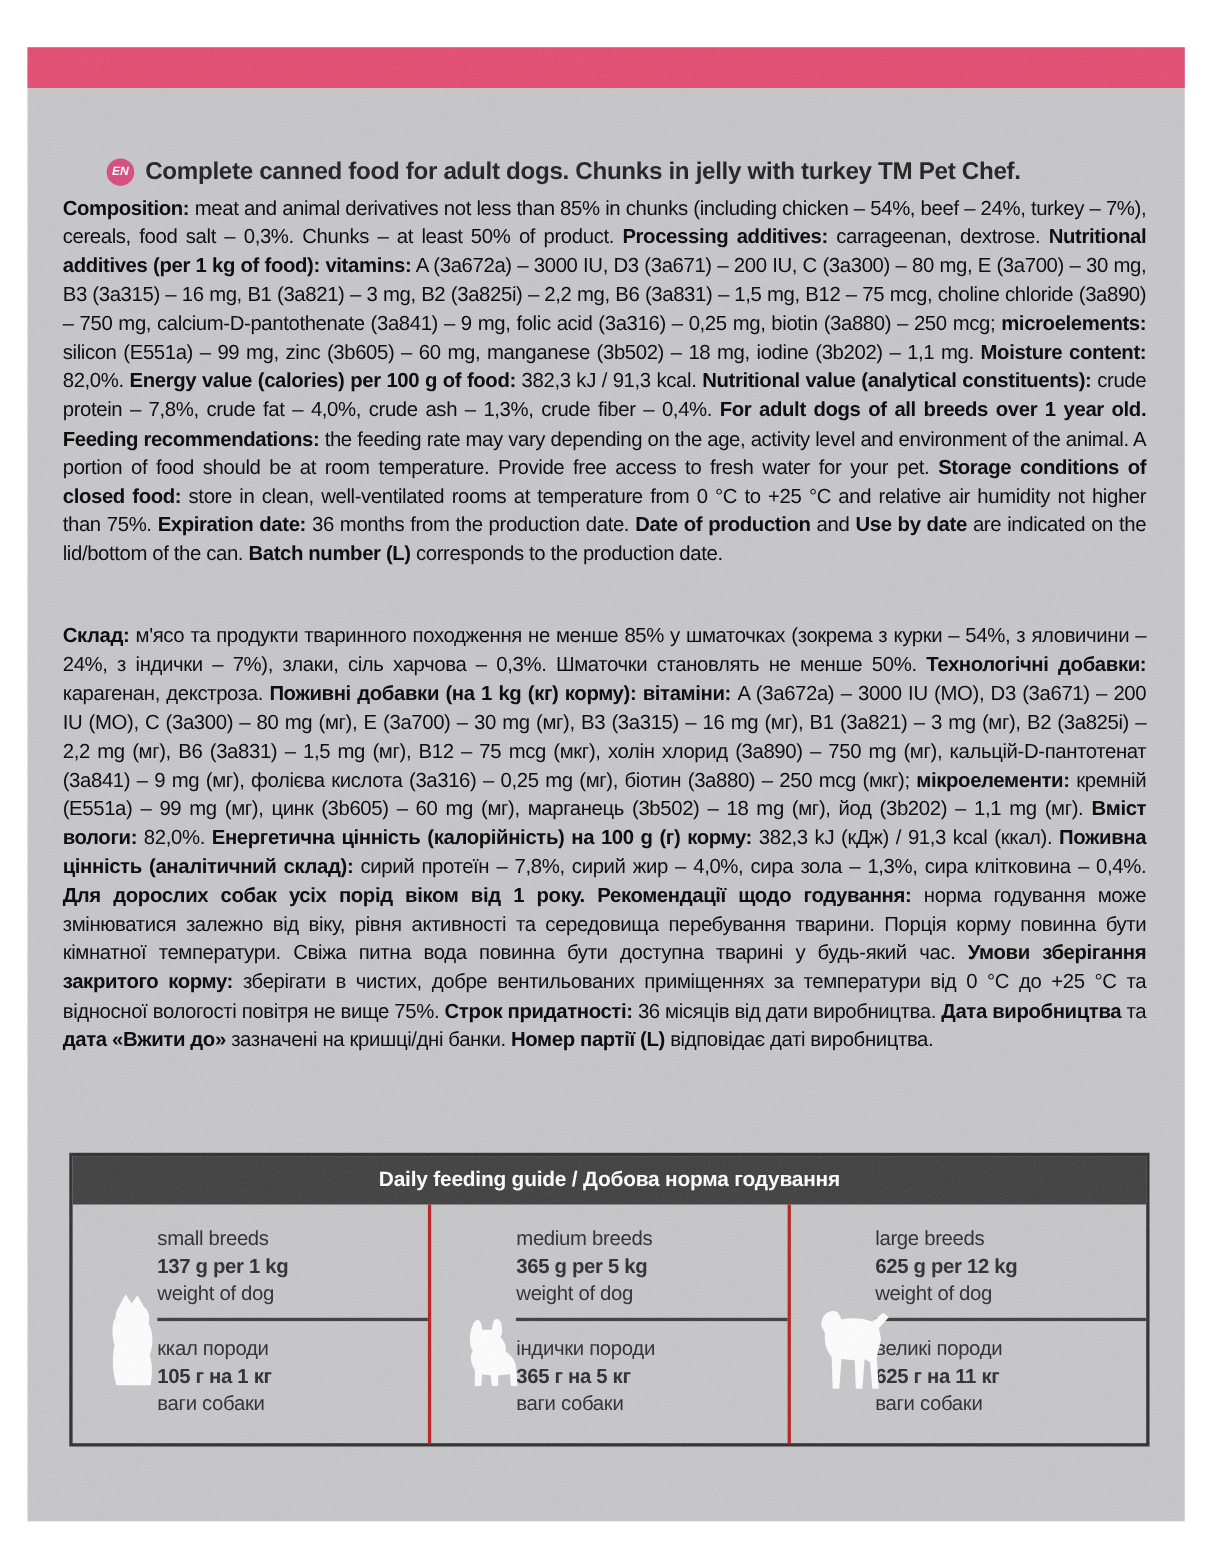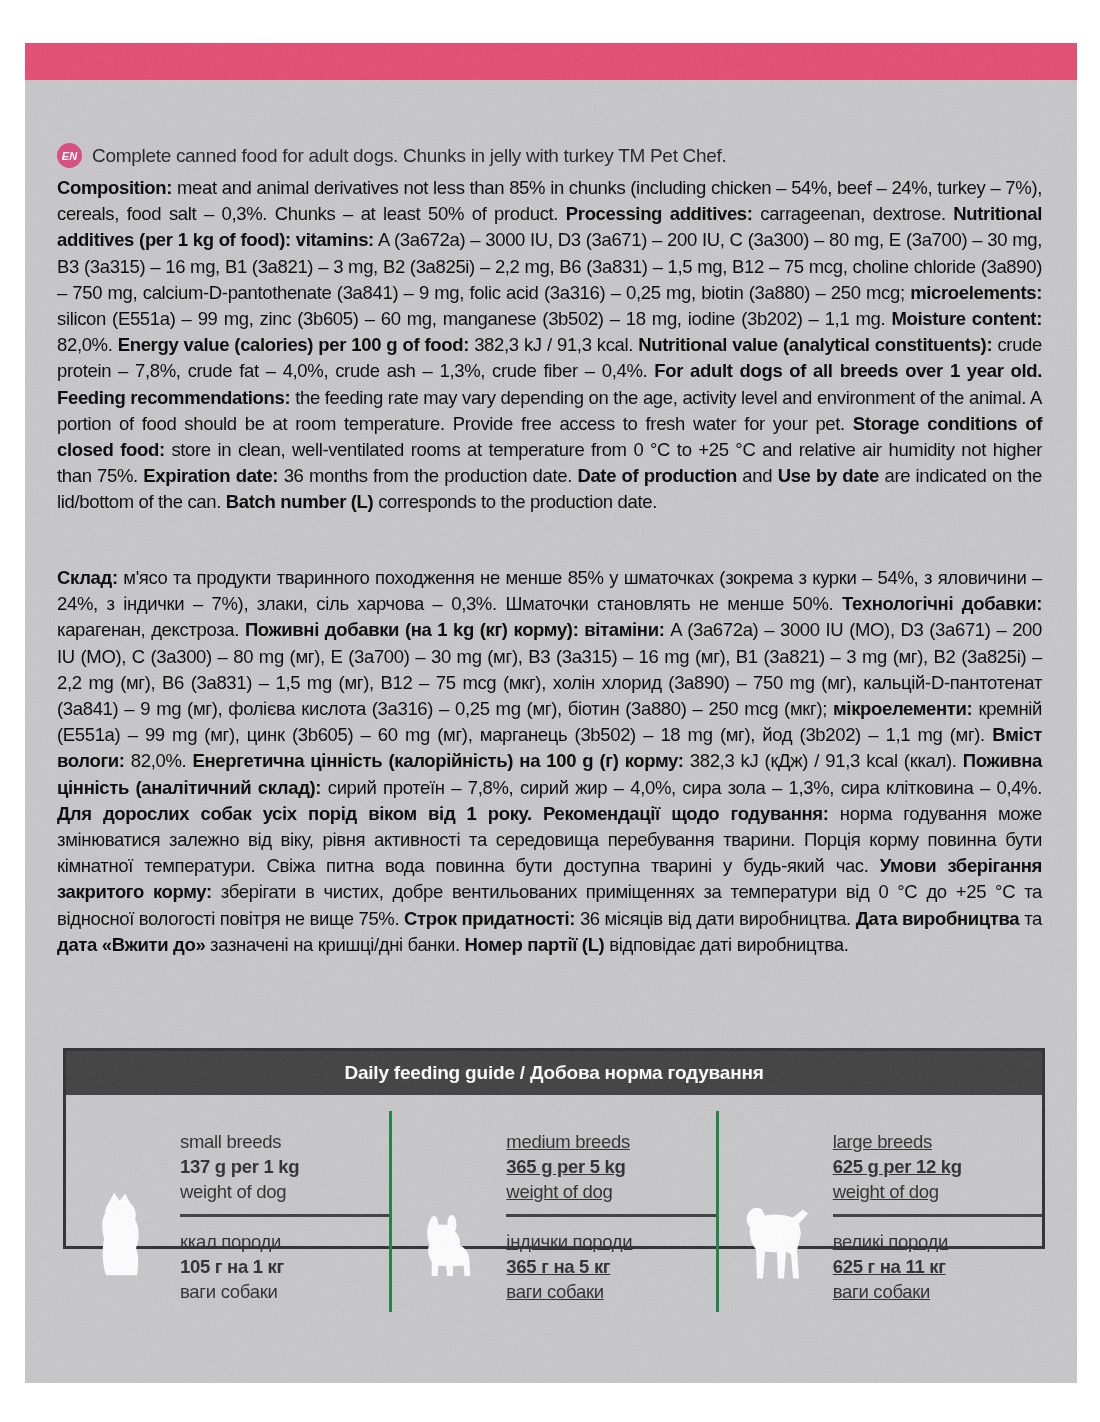--- a/index.html
+++ b/index.html
@@ -40,64 +40,64 @@
     border-radius: 50%;
     background: #d8487c;
     color: #ffffff;
     font-size: 11px;
     font-weight: 700;
     font-style: italic;
     display: flex;
     align-items: center;
     justify-content: center;
     letter-spacing: 0;
+    margin-left: 40px;
   }
   .heading-text {
-    font-weight: 400;
-    font-size: 19px;
+    font-weight: 700;
+    font-size: 22px;
     letter-spacing: -0.3px;
   }
   .para {
     font-size: 18.5px;
     line-height: 26.2px;
     letter-spacing: -0.35px;
     text-align: justify;
     color: #000000;
   }
   .para .b, .b { font-weight: 700; }
   
   .feeding-table {
     position: absolute;
     left: 38px; top: 1005px;
-    width: 982px; height: 201px;
+    width: 982px; height: 267px;
     border: 3px solid #2b2b2b;
   }
   .feeding-header {
     height: 44px;
     background: #3c3c3c;
     color: #ffffff;
     font-weight: 700;
     font-size: 19px;
     letter-spacing: -0.2px;
     display: flex;
     align-items: center;
     justify-content: center;
   }
   .feeding-body {
     display: flex;
     height: 217px;
   }
   .feeding-cell {
     flex: 1 1 0;
     position: relative;
-    padding: 18px 0 0 114px;
+    padding: 18px 0 0 77px;
     color: #2a2a2a;
-    margin-top: 16px;
-  }
-  .feeding-cell + .feeding-cell { border-left: 3px solid #15803d; text-decoration: underline; }
+  }
+  .feeding-cell + .feeding-cell { border-left: 3px solid #b91c1c; }
   .cell-line {
     font-size: 18.5px;
     line-height: 25px;
     letter-spacing: -0.3px;
   }
   .cell-line.amount { font-weight: 700; }
   .cell-rule {
     border-top: 3px solid #3a3a3a;
     margin: 10px 0 12px 0;
   }

